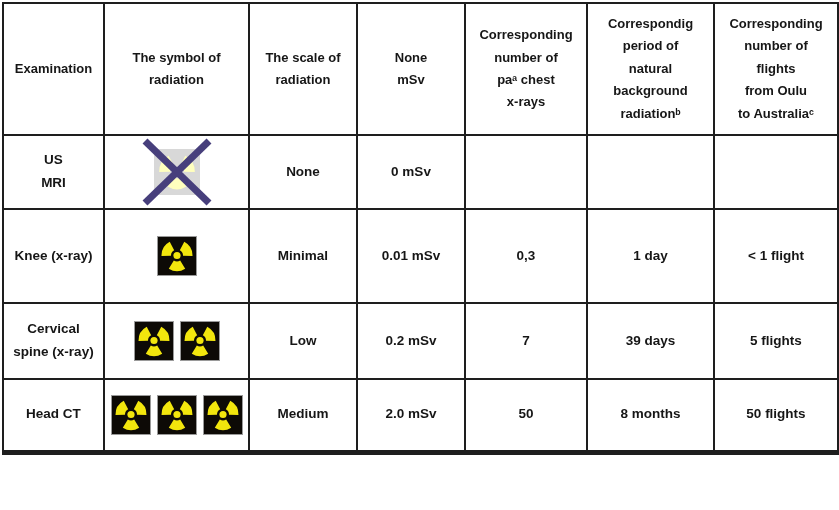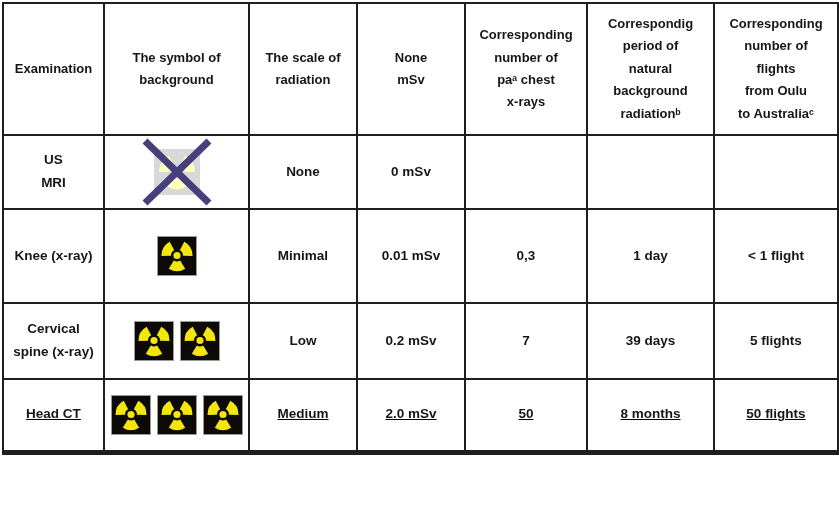--- a/index.html
+++ b/index.html
@@ -24,21 +24,21 @@
     text-align:center; vertical-align:middle;
     font-weight:bold; color:var(--text);
     font-size:13.5px; line-height:1.7;
     white-space:pre-line;
   }
   .radtable thead tr { height:132px; }
   .radtable thead th { font-size:13px; line-height:1.72; }
   .radtable tbody tr:nth-child(1) { height:68px; }
   .radtable tbody tr:nth-child(2) { height:94px;border-radius:31px; }
   .radtable tbody tr:nth-child(3) { height:76px; }
-  .radtable tbody tr:nth-child(4) { height:73px;text-decoration:underline; }
+  .radtable tbody tr:nth-child(4) { height:73px; }
   .symwrap {
     display:flex; gap:6px; justify-content:center; align-items:center;
   }
   .rad-icon .rad-bg { fill:var(--radiation-black); stroke:#9a9a9a; stroke-width:1; }
   .rad-icon .rad-fg { fill:var(--radiation-yellow); }
   .crossed-icon .faded-bg { fill:var(--faded-square); }
   .crossed-icon .faded-fg { fill:var(--faded-yellow); }
   .crossed-icon .cross { stroke:var(--cross-purple); stroke-width:7; stroke-linecap:butt; }
 </style>
 </head>
@@ -52,21 +52,21 @@
         <col style="width:108px">
       <col style="width:108px">
         <col style="width:122px">
         <col style="width:127px">
       <col style="width:124px">
     </colgroup>
     <thead>
       <tr>
         <th>Examination</th>
         <th>The symbol of
-background</th>
+radiation</th>
         <th>The scale of
 radiation</th>
         <th>None
 mSv</th>
         <th>Corresponding
 number of
 paᵃ chest
 x-rays</th>
         <th>Correspondig
 period of

